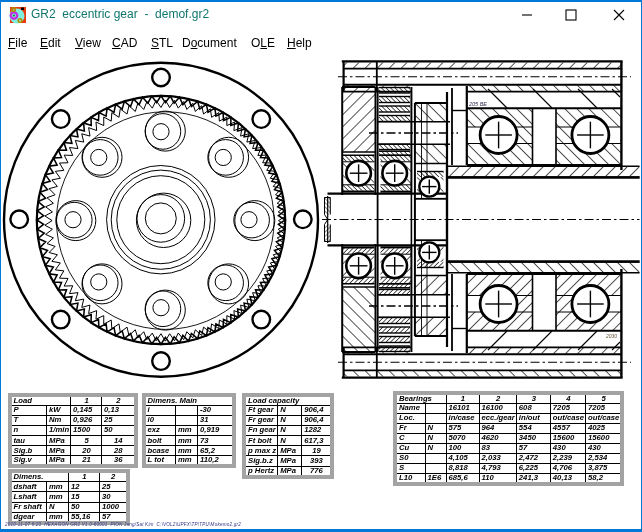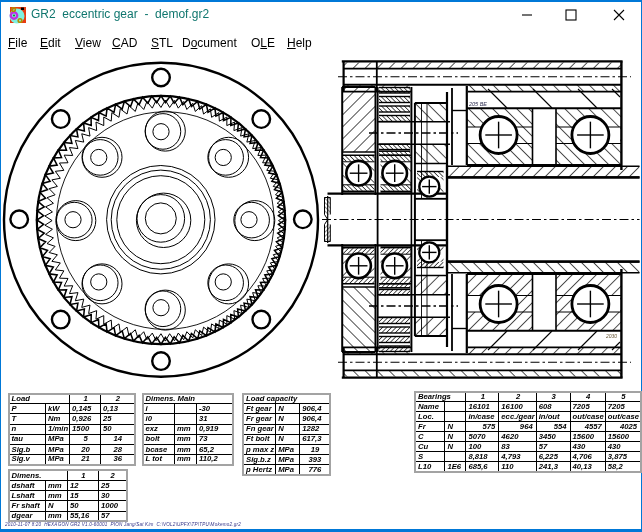--- a/index.html
+++ b/index.html
@@ -1,22 +1,22 @@
 <!DOCTYPE html>
 <html><head><meta charset="utf-8"><style>
 *{margin:0;padding:0;box-sizing:border-box}
 html,body{width:642px;height:532px;background:#fff;font-family:"Liberation Sans",sans-serif;overflow:hidden;position:relative}
 .b{position:absolute;background:#0078d7}
 #title{position:absolute;left:31px;top:7px;font-size:12px;color:#0f766e}
 #menu span{position:absolute;top:36px;font-size:12px;color:#000}
 #menu u{text-decoration:underline}
-.t{position:absolute;border-collapse:collapse;table-layout:fixed;font-size:7.7px;font-style:italic;font-weight:bold;color:#000;border:2px solid #a3a3a3}
+.t{position:absolute;border-collapse:collapse;table-layout:fixed;font-size:7.7px;font-style:italic;font-weight:bold;color:#000;border:4px solid #a3a3a3}
 .t td{border:1px solid #000;height:10.2px;padding:0 1px 0 2px;white-space:nowrap;overflow:hidden;line-height:8px}
 .t td.c{text-align:center}
-.t td.r{text-align:right;padding-right:3px}
+.t td.r{text-align:left;padding-right:3px}
 .tb td{height:10.05px}
 #status{position:absolute;left:5px;top:522px;font-size:4.6px;font-style:italic;color:#338;letter-spacing:0.2px}
 </style></head><body>
 <svg width="642" height="532" viewBox="0 0 642 532" style="position:absolute;left:0;top:0">
 <defs>
 <pattern id="h1" width="8.5" height="8.5" patternUnits="userSpaceOnUse" patternTransform="rotate(-45)">
         <rect width="8.5" height="8.5" fill="#fff"></rect>
         <line x1="0" y1="0" x2="8.5" y2="0" stroke="#000" stroke-width="1.35"></line>
       </pattern>
 <pattern id="h2" width="8.5" height="8.5" patternUnits="userSpaceOnUse" patternTransform="rotate(45)">
@@ -432,21 +432,21 @@
         <td>1000</td>
       </tr>
       <tr>
         <td>dgear</td>
         <td>mm</td>
         <td>55,16</td>
         <td>57</td>
       </tr>
     </tbody>
   </table>
-<table class="t tb" style="left:414px;top:390.6px">
+<table class="t tb" style="left:393px;top:390.6px">
     <colgroup>
       <col style="width:30px">
       <col style="width:21px">
       <col style="width:33px">
       <col style="width:33.5px">
       <col style="width:34px">
       <col style="width:33.5px">
       <col style="width:34px">
     </colgroup>
     <tbody>
@@ -497,20 +497,29 @@
       <tr>
         <td>Cu</td>
         <td>N</td>
         <td>100</td>
         <td>83</td>
         <td>57</td>
         <td>430</td>
         <td>430</td>
       </tr>
       <tr>
+        <td>S0</td>
+        <td></td>
+        <td>4,105</td>
+        <td>2,033</td>
+        <td>2,472</td>
+        <td>2,239</td>
+        <td>2,534</td>
+      </tr>
+      <tr>
         <td>S</td>
         <td></td>
         <td>8,818</td>
         <td>4,793</td>
         <td>6,225</td>
         <td>4,706</td>
         <td>3,875</td>
       </tr>
       <tr>
         <td>L10</td>

